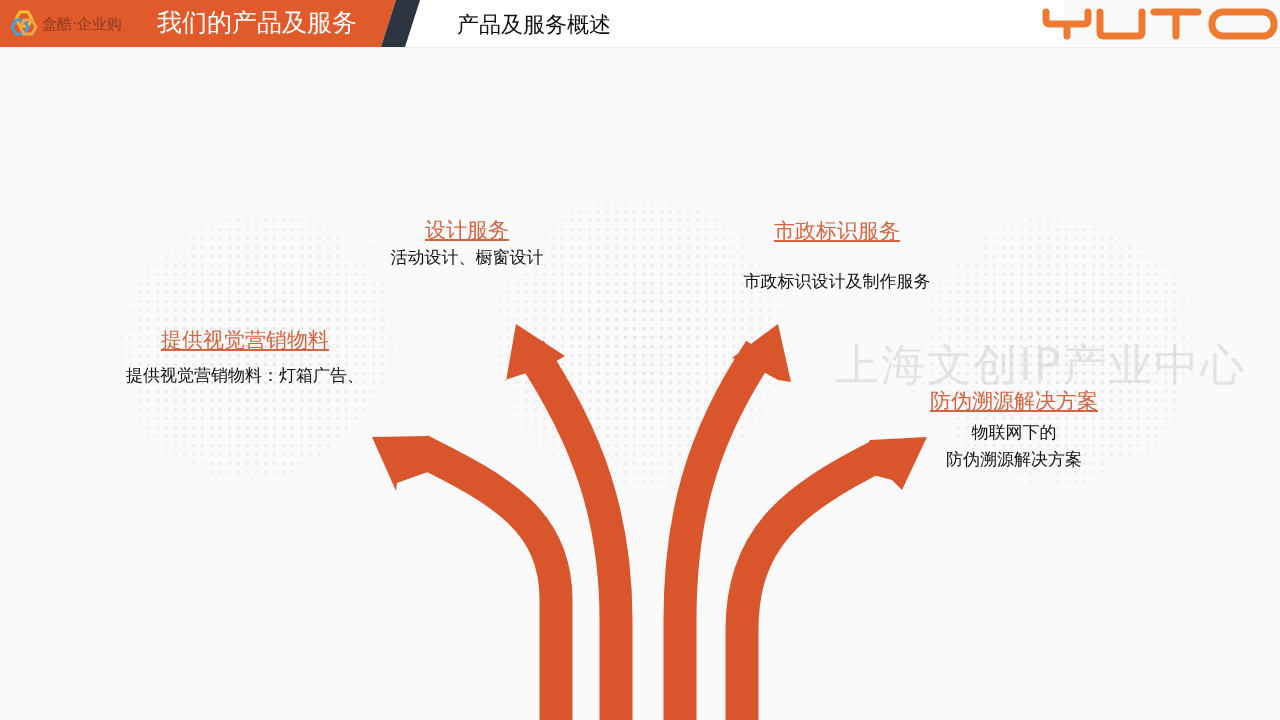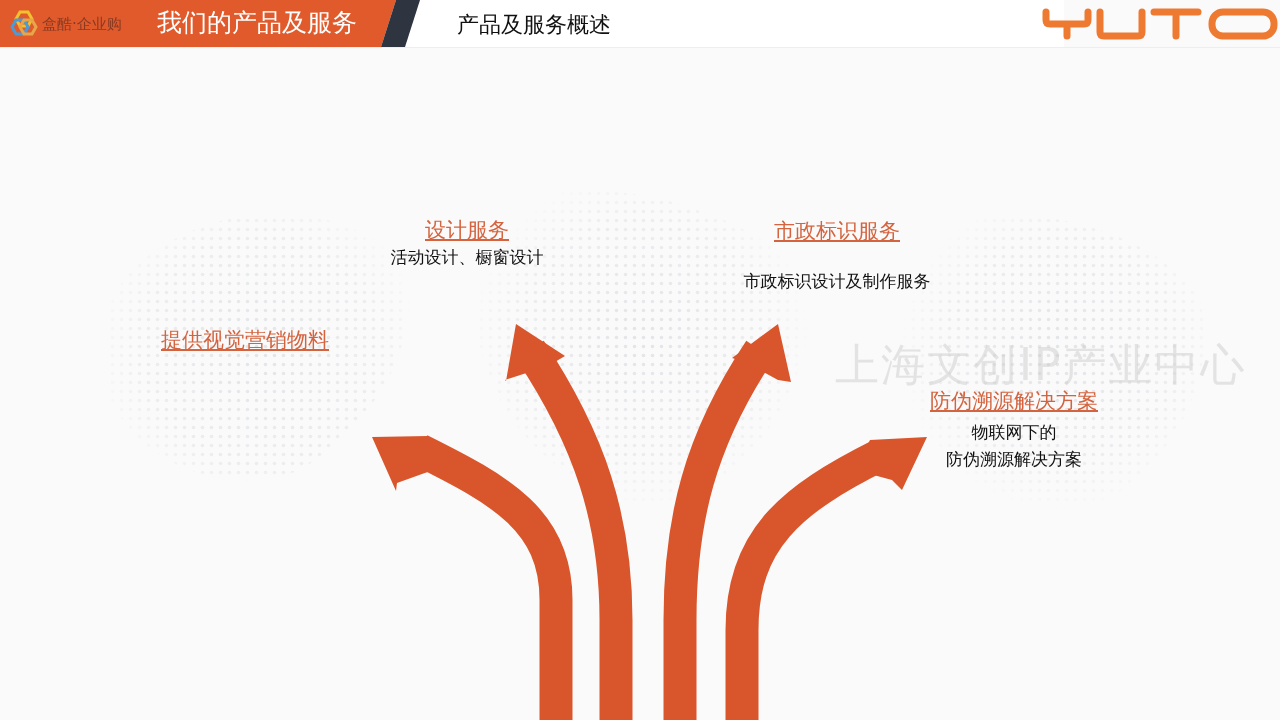--- a/index.html
+++ b/index.html
@@ -90,20 +90,21 @@
       <path d="M114 6 L158 6 M136 6 L136 30"></path>
       <rect x="172" y="6" width="62" height="24" rx="11"></rect>
     </g>
   </svg>
 </div>
 <div class="divider"></div>
 
 <div class="svc" style="left:110px; top:326px; width:270px;">
   <div class="svc-title">提供视觉营销物料</div>
   <div class="svc-desc" style="margin-top:8px;">
+    <div>提供视觉营销物料：灯箱广告、</div>
   </div>
 </div>
 
 <div class="svc" style="left:367px; top:216px; width:200px;">
   <div class="svc-title">设计服务</div>
   <div class="svc-desc" style="margin-top:0;">
     <div>活动设计、橱窗设计</div>
   </div>
 </div>
 

